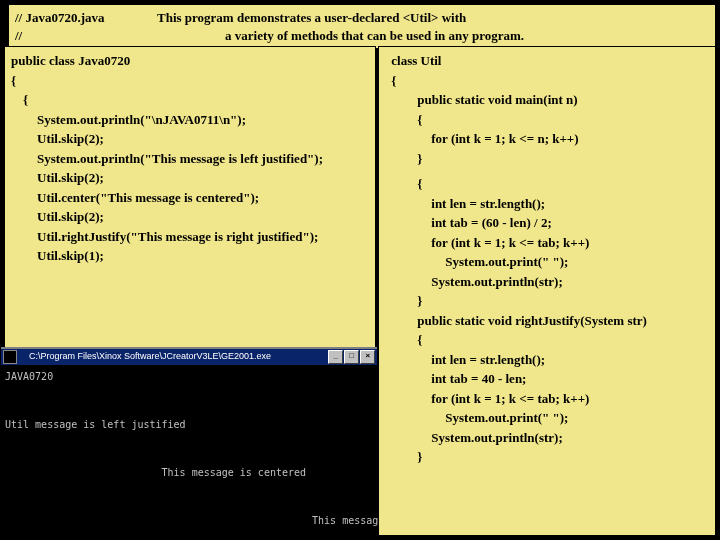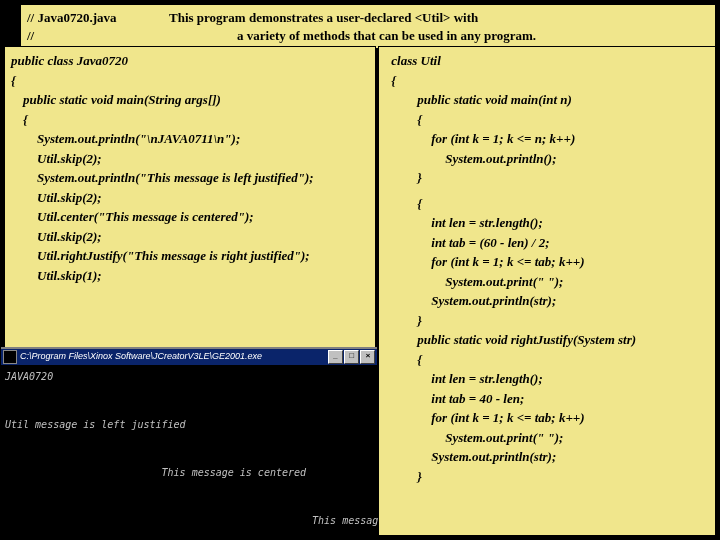--- a/index.html
+++ b/index.html
@@ -20,21 +20,21 @@
     border: 2px solid #000;
     background: #000;
     position: relative;
   }
   .header {
     background: #f0e68c;
     border: 1px solid #000;
     padding: 4px 6px;
     line-height: 1.35;
     position: absolute;
-    left: 18px;
+    left: 6px;
     right: 2px;
     top: 2px;
     box-sizing: border-box;
   }
   .header .l1 { display: flex; }
   .header .file { width: 142px; }
   .header .l2 { padding-left: 210px; text-align: center; }
   .content {
     position: absolute;
     left: 2px; right: 2px;
@@ -42,21 +42,20 @@
     display: flex;
     gap: 2px;
   }
   .col {
     background: #f0e68c;
     border: 1px solid #000;
     box-sizing: border-box;
     padding: 4px 6px;
     line-height: 1.5;
     position: relative;
-    font-style: italic;
   }
   .left { flex: 1.06; }
   .right { flex: 0.94; padding-left: 12px; }
   .ind1 { padding-left: 12px; }
   .ind2 { padding-left: 26px; }
   .ind3 { padding-left: 40px; }
   .ind4 { padding-left: 54px; }
   .console {
     position: absolute;
     left: -4px;
@@ -82,21 +81,21 @@
   .tbtn { width: 13px; height: 12px; background: #c0c0c0; border: 1px solid #fff; border-right-color:#404040; border-bottom-color:#404040; font-size:8px; color:#000; line-height:10px; text-align:center; font-weight:bold;}
   .term {
     font-family: "Lucida Console", monospace;
     font-size: 10px;
     font-weight: normal;
     color: #c0c0c0;
     white-space: pre;
     padding: 4px 4px;
     line-height: 1.6;
   }
-  .tleft { display:flex; align-items:center; gap:3px;}
+  .tleft { display:flex; align-items:center; gap:12px;}
   .cicon { width:12px; height:12px; background:#000; border:1px solid #888;}
 </style>
 </head>
 <body>
 
 <div class="outer">
 
   <div class="header">
     <div class="l1">
       <span class="file">// Java0720.java</span>
@@ -106,21 +105,20 @@
       <span class="file">//</span>
       <span class="l2" style="padding-left:68px">a variety of methods that can be used in any program.</span>
     </div>
   </div>
 
   <div class="content">
 
     <div class="col left">
       <div>public class Java0720</div>
       <div>{</div>
-      <div class="ind1">public static void main(String args[])</div>
       <div class="ind1">{</div>
       <div class="ind2">System.out.println("\nJAVA0711\n");</div>
       <div class="ind2">Util.skip(2);</div>
       <div class="ind2">System.out.println("This message is left justified");</div>
       <div class="ind2">Util.skip(2);</div>
       <div class="ind2">Util.center("This message is centered");</div>
       <div class="ind2">Util.skip(2);</div>
       <div class="ind2">Util.rightJustify("This message is right justified");</div>
       <div class="ind2">Util.skip(1);</div>
 
@@ -150,21 +148,20 @@
 </div>
       </div>
     </div>
 
     <div class="col right">
       <div>class Util</div>
       <div>{</div>
       <div class="ind2">public static void main(int n)</div>
       <div class="ind2">{</div>
       <div class="ind3">for (int k = 1; k &lt;= n; k++)</div>
-      <div class="ind4">System.out.println();</div>
       <div class="ind2">}</div>
       <div style="height:6px"></div>
       <div class="ind2">{</div>
       <div class="ind3">int len = str.length();</div>
       <div class="ind3">int tab = (60 - len) / 2;</div>
       <div class="ind3">for (int k = 1; k &lt;= tab; k++)</div>
       <div class="ind4">System.out.print(" ");</div>
       <div class="ind3">System.out.println(str);</div>
       <div class="ind2">}</div>
       <div class="ind2">public static void rightJustify(System str)</div>

